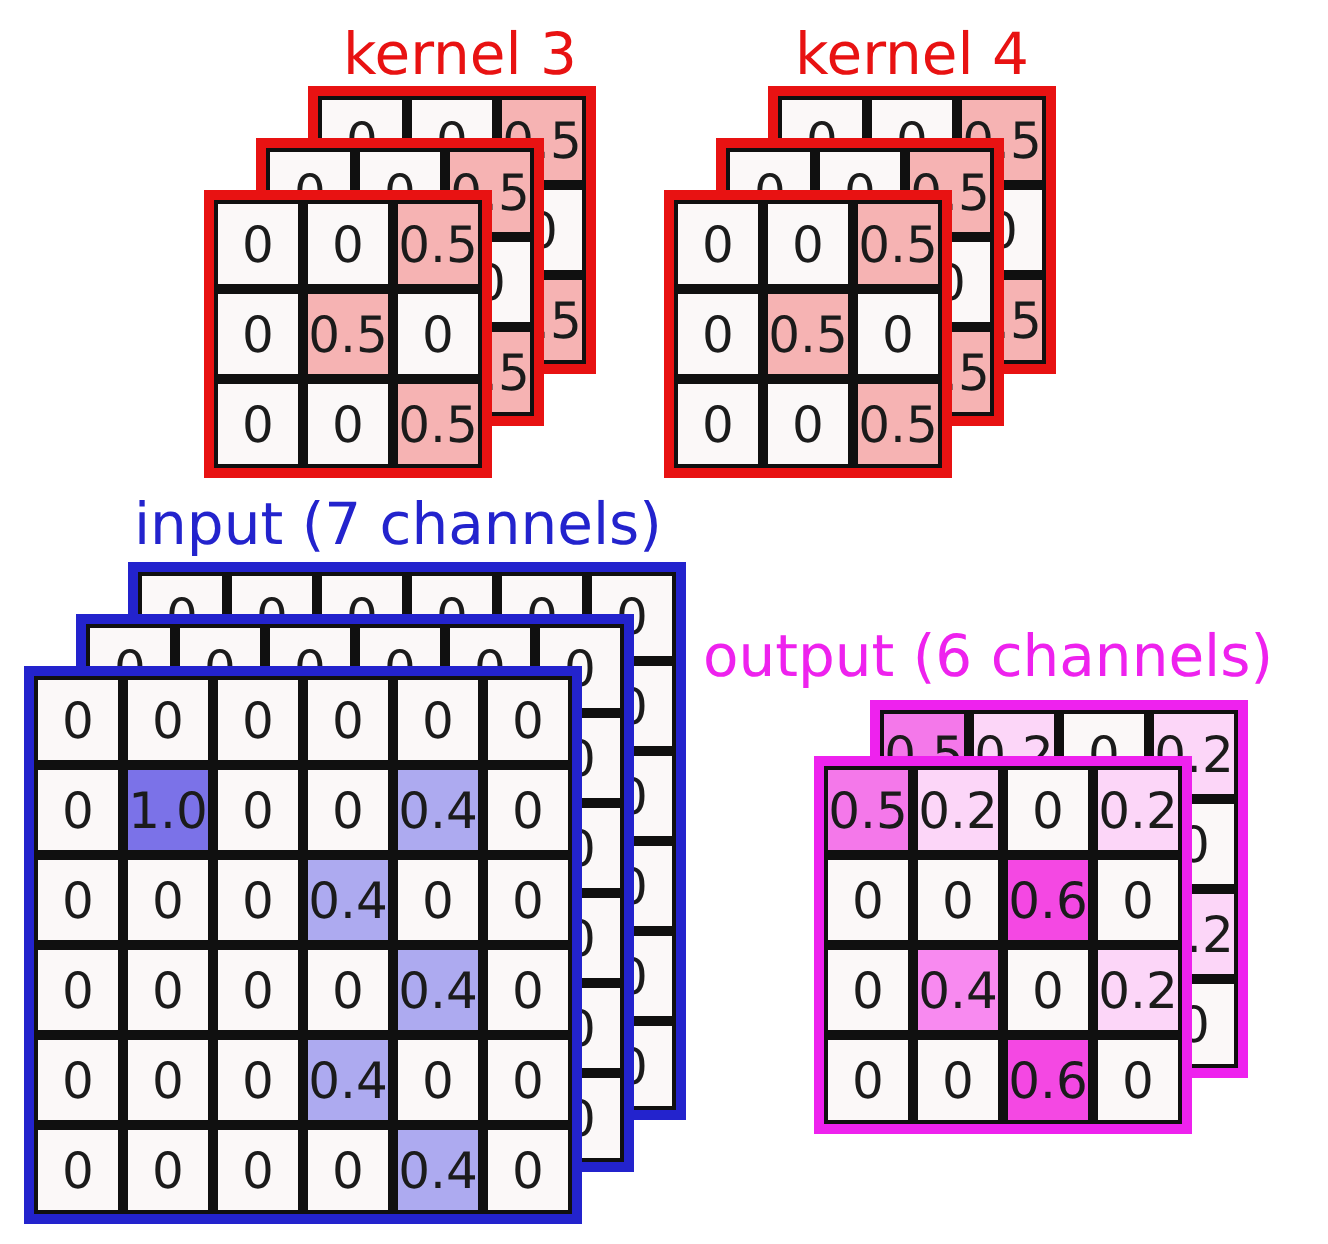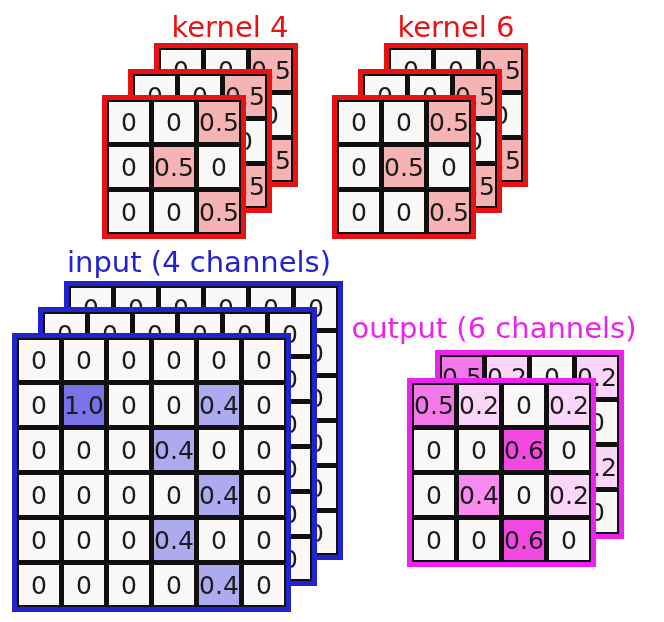--- a/index.html
+++ b/index.html
@@ -51,25 +51,25 @@
   #kernel1-label { left: 160px; top: 12px; width: 140px; }
   #kernel2-label { left: 386px; top: 12px; width: 140px; }
   #input-label   { left: 24px;  top: 247px; width: 350px; }
   #output-label  { left: 344px; top: 313px; width: 300px; }
 </style>
 </head>
 <body>
 
 <div class="canvas">
 
-  <div class="label" id="kernel1-label" style="color: rgb(232, 18, 18);">kernel 4</div>
-
-  <div class="label" id="kernel2-label" style="color: rgb(232, 18, 18);">kernel 6</div>
-
-  <div class="label" id="input-label" style="color: rgb(35, 35, 205);">input (4 channels)</div>
+  <div class="label" id="kernel1-label" style="color: rgb(232, 18, 18);">kernel 3</div>
+
+  <div class="label" id="kernel2-label" style="color: rgb(232, 18, 18);">kernel 4</div>
+
+  <div class="label" id="input-label" style="color: rgb(35, 35, 205);">input (7 channels)</div>
 
   <div class="label" id="output-label" style="color: rgb(238, 34, 238);">output (6 channels)</div>
 
   <div class="stack-mount">
       <div class="grid" style="left: 154px; top: 43px; z-index: 98; border-color: rgb(232, 18, 18); background: rgb(16, 16, 16); grid-template-columns: repeat(3, 40px);">
         <div class="cell" style="background: rgb(251, 248, 248);">0</div>
         <div class="cell" style="background: rgb(251, 248, 248);">0</div>
         <div class="cell" style="background: rgb(246, 179, 179);">0.5</div>
         <div class="cell" style="background: rgb(251, 248, 248);">0</div>
         <div class="cell" style="background: rgb(246, 179, 179);">0.5</div>

